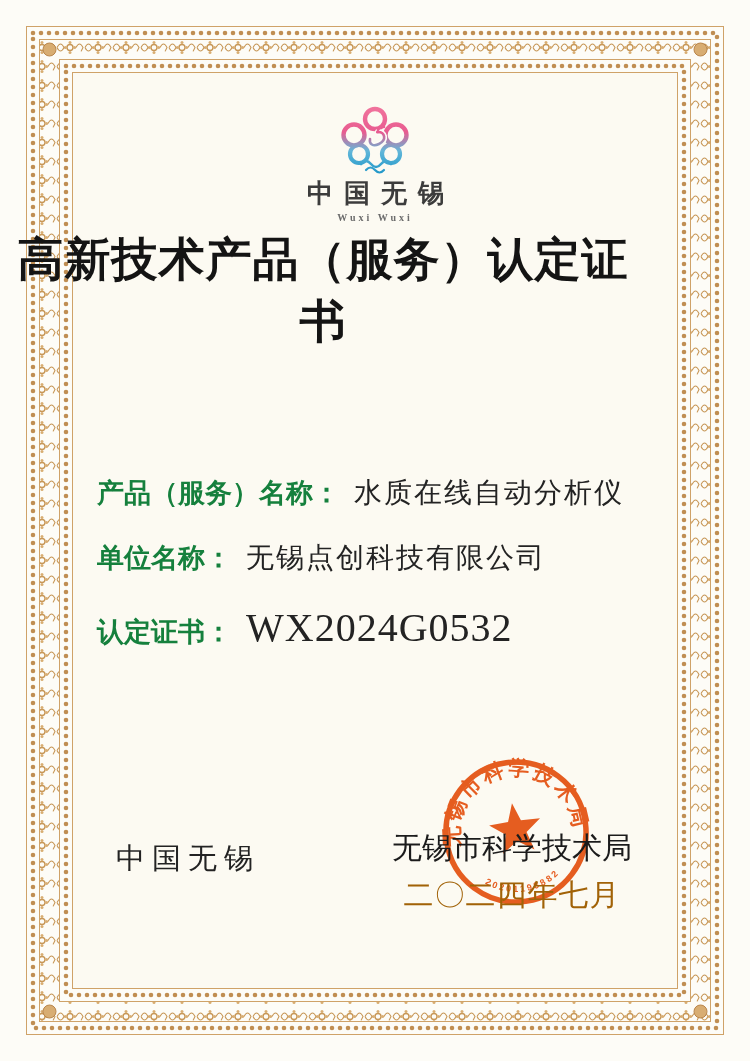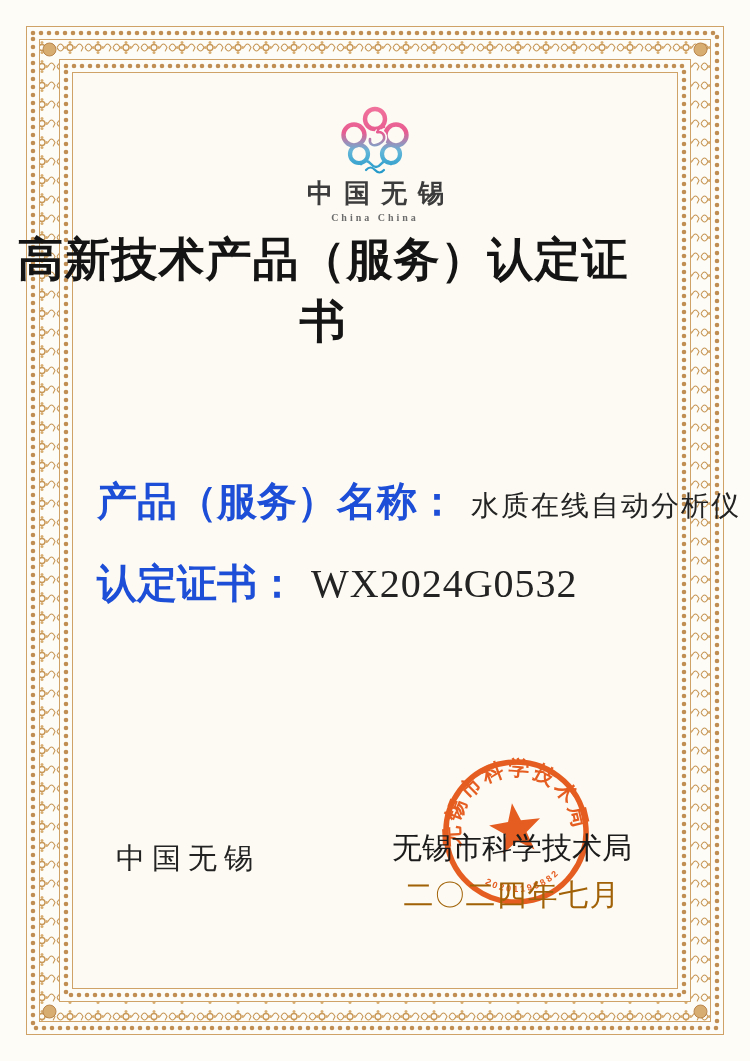--- a/index.html
+++ b/index.html
@@ -57,22 +57,22 @@
     position: absolute;
     left: 97px; top: 474px;
     width: 580px;
     z-index: 2;
   }
   .field-row { margin-bottom: 27px; white-space: nowrap; }
   .field-label {
     display: inline-block;
     font-family: "Liberation Sans", sans-serif;
     font-weight: bold;
-    font-size: 40px;
-    color: #1d4ed8;
+    font-size: 27px;
+    color: #15803d;
     vertical-align: baseline;
   }
   .field-value {
     display: inline-block;
     margin-left: 10px;
     font-family: "Liberation Serif", serif;
     font-size: 28px;
     color: #232323;
     letter-spacing: 2px;
     vertical-align: baseline;
@@ -183,29 +183,33 @@
       <g fill="none" stroke="#fdfcf7" stroke-width="6" stroke-linecap="round">
         <path d="M 55 30 C 62 30 64 38 56 42 C 50 45 46 42 47 37"></path>
       </g>
       <g fill="none" stroke="url(#cloudGrad)" stroke-width="2.6" stroke-linecap="round">
         <path d="M 55 30 C 62 30 64 38 56 42 C 50 45 46 42 47 37"></path>
         <path d="M 55 28 q 2 -4 6 -3"></path>
         <circle cx="54.5" cy="30" r="1.6" fill="url(#cloudGrad)" stroke="none"></circle>
       </g>
     </svg>
     <div class="logo-cn">中国无锡</div>
-    <div class="logo-en">China China</div>
+    <div class="logo-en">Wuxi Wuxi</div>
   </div>
 
   <div class="cert-title">高新技术产品（服务）认定证书</div>
 
   <div class="fields">
     <div class="field-row">
       <span class="field-label">产品（服务）名称：</span>
       <span class="field-value">水质在线自动分析仪</span>
+    </div>
+    <div class="field-row">
+      <span class="field-label">单位名称：</span>
+      <span class="field-value">无锡点创科技有限公司</span>
     </div>
     <div class="field-row">
       <span class="field-label">认定证书：</span>
       <span class="field-value code">WX2024G0532</span>
     </div>
   </div>
 
   <div class="validity">中国无锡</div>
 
   <svg class="seal-svg" width="152" height="152" viewBox="0 0 152 152">

